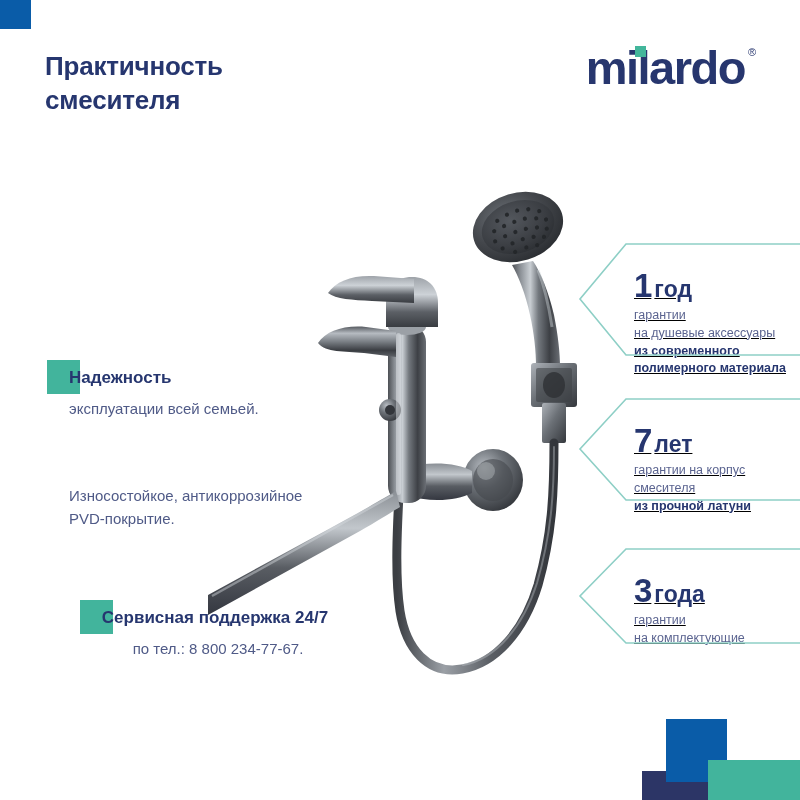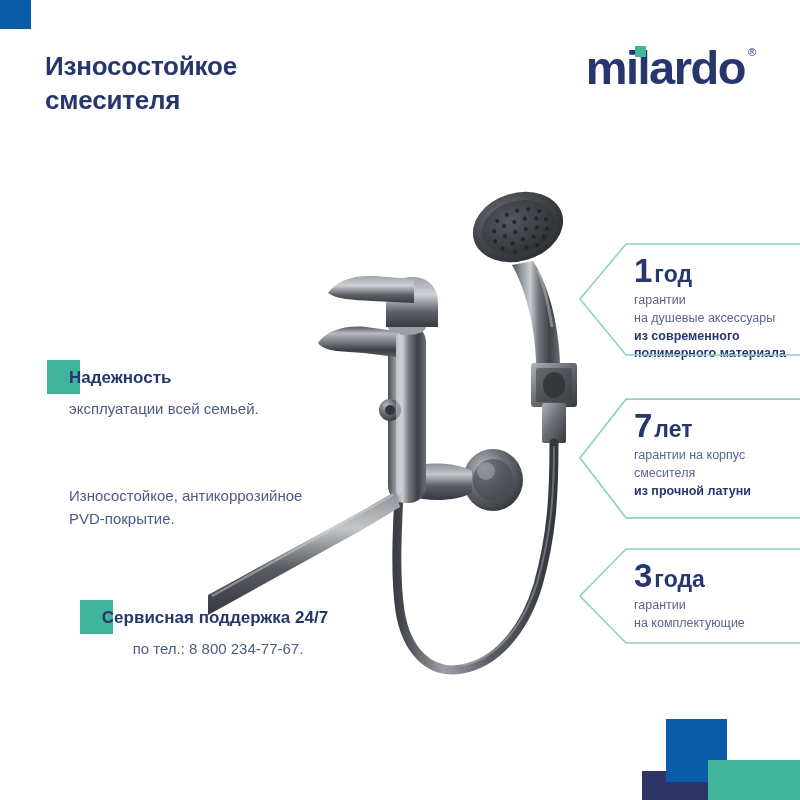--- a/index.html
+++ b/index.html
@@ -72,52 +72,52 @@
   .f1 { top:364px; }
   .f2 { top:478px; }
   .f3 { top:604px;text-align:center; }
 
   
   .callout { position:absolute; left:578px; width:222px; }
   .callout .lines {
     position:absolute; left:0; top:0; width:222px; height:100%;
     pointer-events:none;
   }
-  .callout-inner { padding:11px 0 11px 56px; }
+  .callout-inner { padding:26px 0 11px 56px;text-decoration:underline; }
   .callout-num {
     color:#26366f; line-height:1;
     margin-bottom:5px; white-space:nowrap;
   }
   .callout-num .big {
     font-size:33px; font-weight:bold; letter-spacing:-1px;
   }
   .callout-num .unit {
     font-size:23px; font-weight:bold; margin-left:3px;
   }
   .callout-line {
     font-size:12.5px; color:#5b6490; line-height:1.42;
   }
   .callout-line.strong { color:#26366f; font-weight:bold; }
   .c1 { top:243px; height:113px; }
-  .c2 { top:398px; height:121px; }
+  .c2 { top:398px; height:103px; }
   .c3 { top:548px; height:96px; }
 
   
   .product { position:absolute; left:200px; top:175px; width:420px; height:530px; }
 </style>
 </head>
 <body>
 
 <div class="sq-tl"></div>
 <div class="sq-bottom-navy"></div>
 <div class="sq-bottom-blue"></div>
 <div class="sq-bottom-teal"></div>
 
 <div class="page-title">
-  <div>Износостойкое</div>
+  <div>Практичность</div>
   <div>смесителя</div>
 </div>
 
 <div class="logo">
   <div class="logo-word">milardo</div>
   <div class="logo-dot"></div>
   <div class="logo-reg">®</div>
 </div>
 
 <div class="feature f1">

